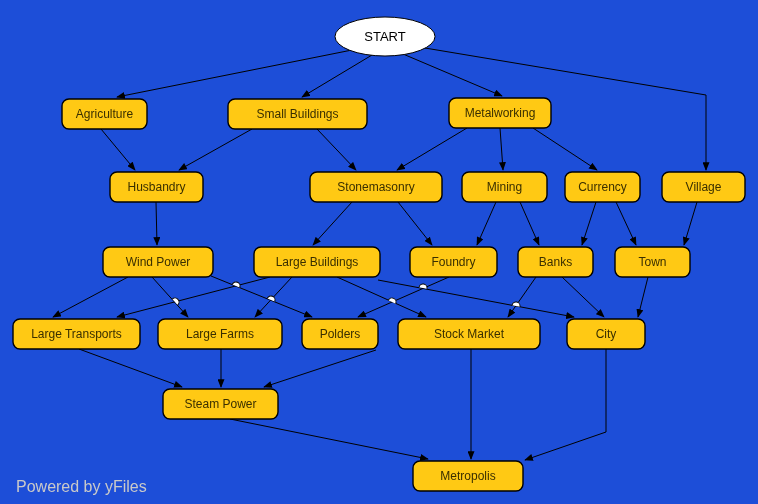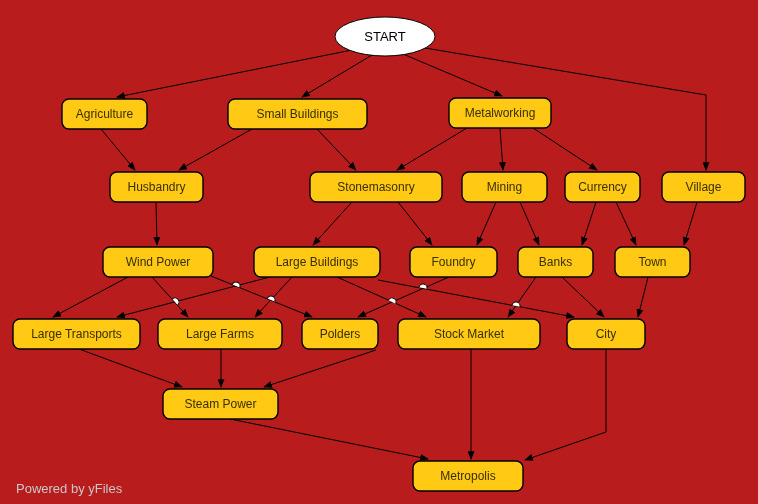--- a/index.html
+++ b/index.html
@@ -1,19 +1,19 @@
 <!DOCTYPE html>
 <html><head>
 <meta charset="utf-8">
 <style>
   html,body{margin:0;padding:0;background:#ffffff;}
-  .canvas{position:relative;width:758px;height:504px;background:#b91c1c;overflow:hidden;
+  .canvas{position:relative;width:758px;height:504px;background:#1d4ed8;overflow:hidden;
           font-family:"Liberation Sans", sans-serif;}
   svg{position:absolute;left:0;top:0;}
-  .watermark{position:absolute;left:16px;bottom:8px;font-size:13px;
+  .watermark{position:absolute;left:16px;bottom:8px;font-size:16px;
              font-family:"Liberation Sans", sans-serif;cursor:pointer;text-decoration:none;}
   .node-label{font-family:"Liberation Sans", sans-serif;pointer-events:none;}
 </style>
 </head>
 <body>
 
 <div class="canvas">
   <svg id="graph" width="758" height="504" viewBox="0 0 758 504">
       <defs>
         <marker id="arw" viewBox="0 0 10 8" refX="9" refY="4" markerWidth="9" markerHeight="7" orient="auto-start-reverse">

